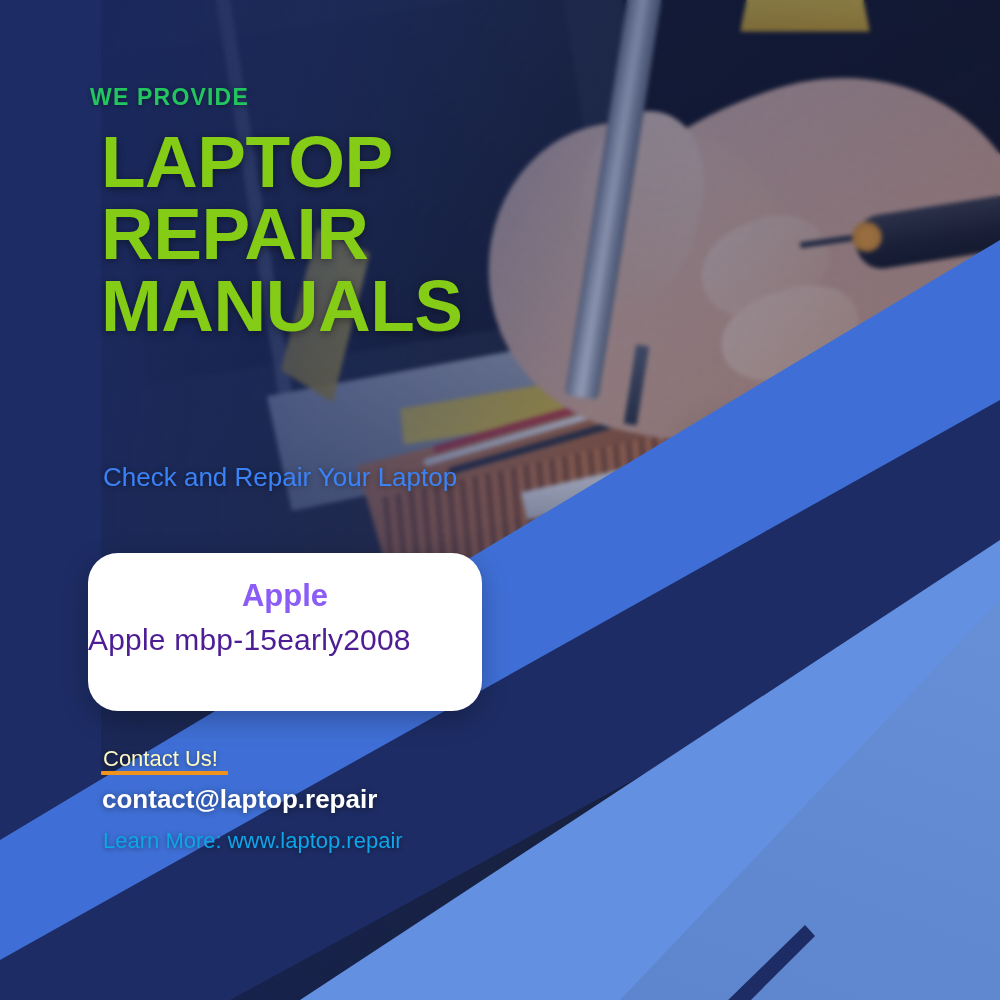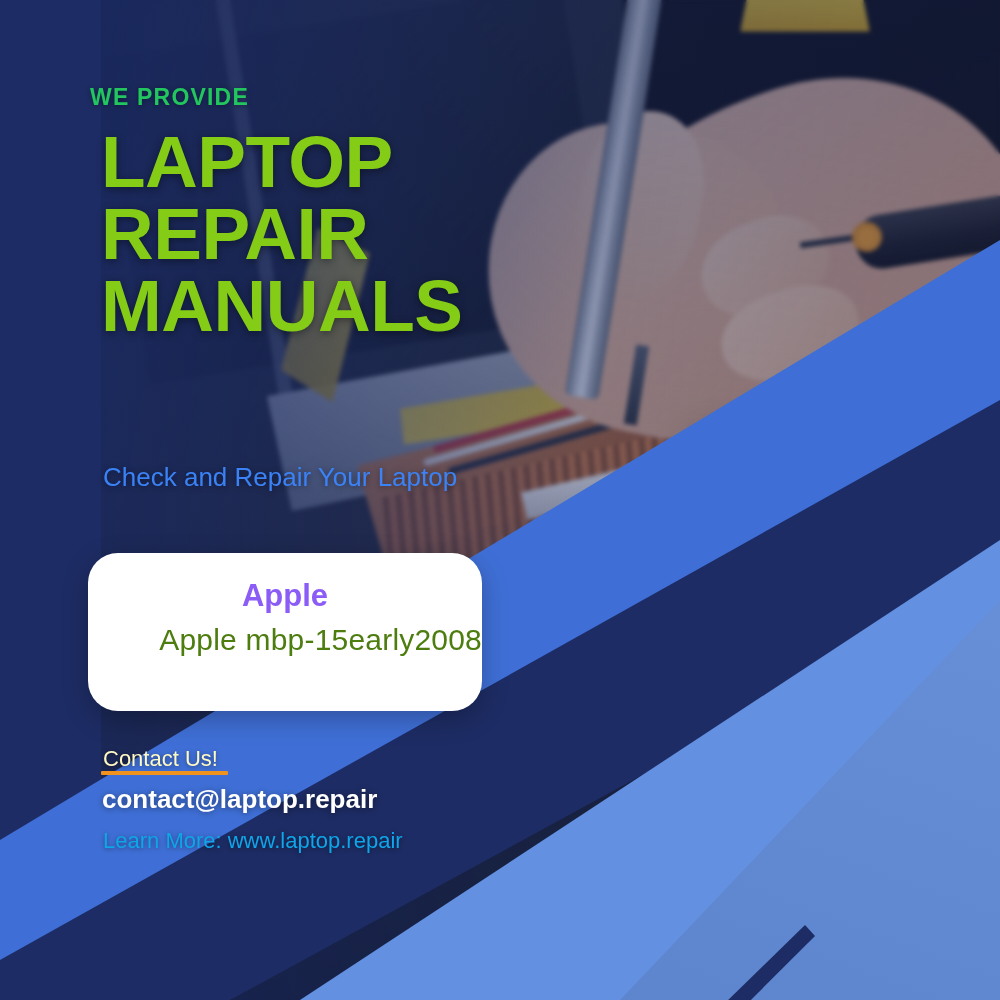--- a/index.html
+++ b/index.html
@@ -297,21 +297,21 @@
     box-shadow:0 8px 26px rgba(0,0,0,.26);
     overflow:hidden;
   }
   .card-brand{
     position:absolute; left:0; right:0; top:25px;
     text-align:center; color:#8b5cf6;
     font-size:31px; font-weight:bold;
   }
   .card-model{
     position:absolute; left:0; right:0; top:70px;
-    text-align:right; color:#4d7c0f;
+    text-align:left; color:#4c1d95;
     font-size:30px;
   }
   .card-model.wide{ letter-spacing:.2px; }
 
   .contact-label{
     position:absolute; left:103px; top:746px;
     color:#fef9c3; font-size:22px;
     text-shadow:0 1px 5px rgba(0,0,0,.45);
   }
   .contact-rule{

